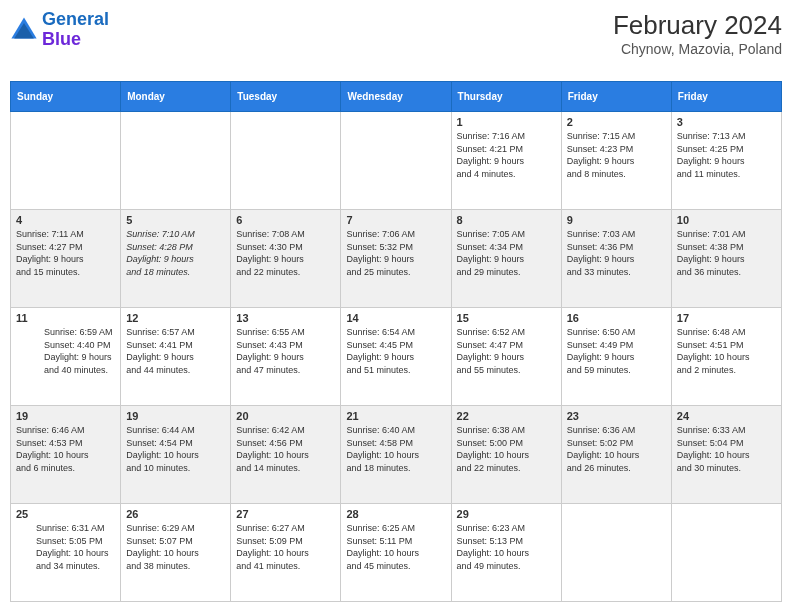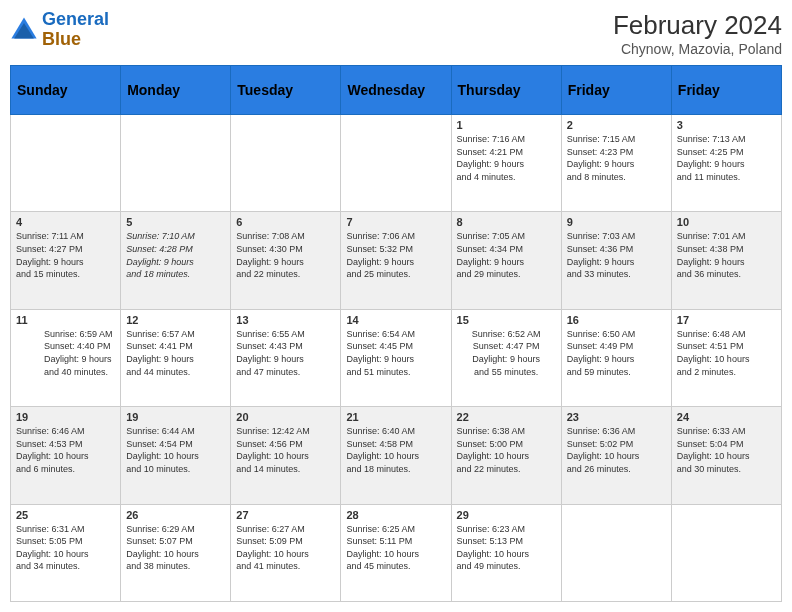--- a/index.html
+++ b/index.html
@@ -9,20 +9,21 @@
       background: #fff;
       font-family: Arial, sans-serif;
       overflow: hidden;
     }
     .page {
       width: 792px;
       height: 612px;
       padding: 10px;
       display: flex;
       flex-direction: column;
+      gap: 16px;
     }
     .header {
       display: flex;
       justify-content: space-between;
       align-items: flex-start;
       margin-bottom: 8px;
     }
     .logo {
       display: flex;
       align-items: center;
@@ -55,24 +56,24 @@
     }
     .calendar {
       flex: 1;
       border: 1px solid #ccc;
       border-collapse: collapse;
       width: 100%;
       table-layout: fixed;
     }
     .calendar th {
       background-color: #2a7de1;
-      color: #000000;
+      color: #ffffff;
       text-align: left;
-      padding: 16px 6px;
-      font-size: 14px;
+      padding: 9px 6px;
+      font-size: 10px;
       font-weight: bold;
       border: 1px solid #1a6bbf;
     }
     .calendar td {
       vertical-align: top;
       border: 1px solid #ccc;
       padding: 4px 5px;
       font-size: 9.5px;
       color: #333;
       background: #fff;
@@ -104,21 +105,21 @@
 
 <div class="page">
   <div class="header">
     <div class="logo">
       <svg class="logo-icon" viewBox="0 0 40 40">
         <polygon points="20,2 38,32 2,32" fill="#2a7de1"></polygon>
         <polygon points="20,10 34,32 6,32" fill="#1a5faa"></polygon>
       </svg>
       <div class="logo-text">
         <div><span>General</span></div>
-        <div style="color:#a16207;">Blue</div>
+        <div style="color:#6d28d9;">Blue</div>
       </div>
     </div>
     <div class="title-block">
       <div class="month-title">February 2024</div>
       <div class="location">Chynow, Mazovia, Poland</div>
     </div>
   </div>
 
   <table class="calendar">
     <thead>
@@ -235,21 +236,21 @@
           </td>
           <td>
             <span class="day-num">14</span>
             <div class="day-info" style="white-space: pre-line;">Sunrise: 6:54 AM
 Sunset: 4:45 PM
 Daylight: 9 hours
 and 51 minutes.</div>
           </td>
           <td>
             <span class="day-num">15</span>
-            <div class="day-info" style="white-space: pre-line; text-align: center;">Sunrise: 6:52 AM
+            <div class="day-info" style="white-space: pre-line;">Sunrise: 6:52 AM
 Sunset: 4:47 PM
 Daylight: 9 hours
 and 55 minutes.</div>
           </td>
           <td>
             <span class="day-num">16</span>
             <div class="day-info" style="white-space: pre-line;">Sunrise: 6:50 AM
 Sunset: 4:49 PM
 Daylight: 9 hours
 and 59 minutes.</div>
@@ -272,21 +273,21 @@
           </td>
           <td>
             <span class="day-num">19</span>
             <div class="day-info" style="white-space: pre-line;">Sunrise: 6:44 AM
 Sunset: 4:54 PM
 Daylight: 10 hours
 and 10 minutes.</div>
           </td>
           <td>
             <span class="day-num">20</span>
-            <div class="day-info" style="white-space: pre-line;">Sunrise: 12:42 AM
+            <div class="day-info" style="white-space: pre-line;">Sunrise: 6:42 AM
 Sunset: 4:56 PM
 Daylight: 10 hours
 and 14 minutes.</div>
           </td>
           <td>
             <span class="day-num">21</span>
             <div class="day-info" style="white-space: pre-line;">Sunrise: 6:40 AM
 Sunset: 4:58 PM
 Daylight: 10 hours
 and 18 minutes.</div>
@@ -309,21 +310,21 @@
             <span class="day-num">24</span>
             <div class="day-info" style="white-space: pre-line;">Sunrise: 6:33 AM
 Sunset: 5:04 PM
 Daylight: 10 hours
 and 30 minutes.</div>
           </td>
         </tr>
         <tr>
           <td>
             <span class="day-num">25</span>
-            <div class="day-info" style="white-space: pre-line;">Sunrise: 6:31 AM
+            <div class="day-info" style="white-space: pre-line; margin-left: 20px;">Sunrise: 6:31 AM
 Sunset: 5:05 PM
 Daylight: 10 hours
 and 34 minutes.</div>
           </td>
           <td>
             <span class="day-num">26</span>
             <div class="day-info" style="white-space: pre-line;">Sunrise: 6:29 AM
 Sunset: 5:07 PM
 Daylight: 10 hours
 and 38 minutes.</div>

